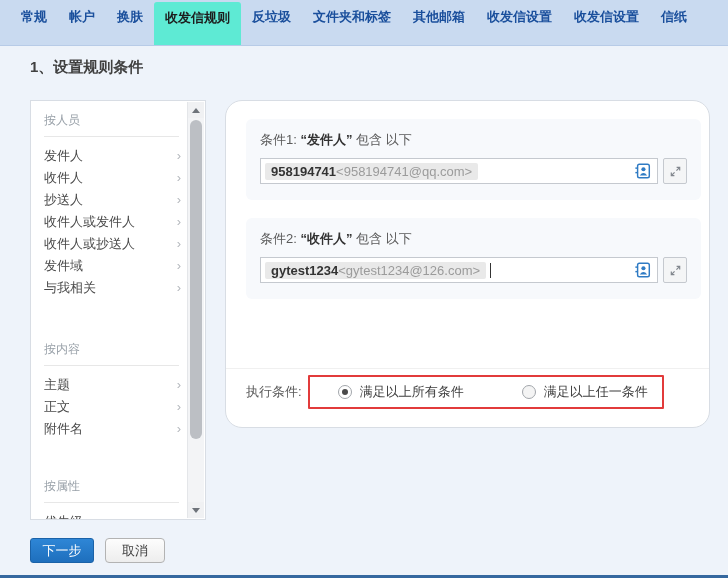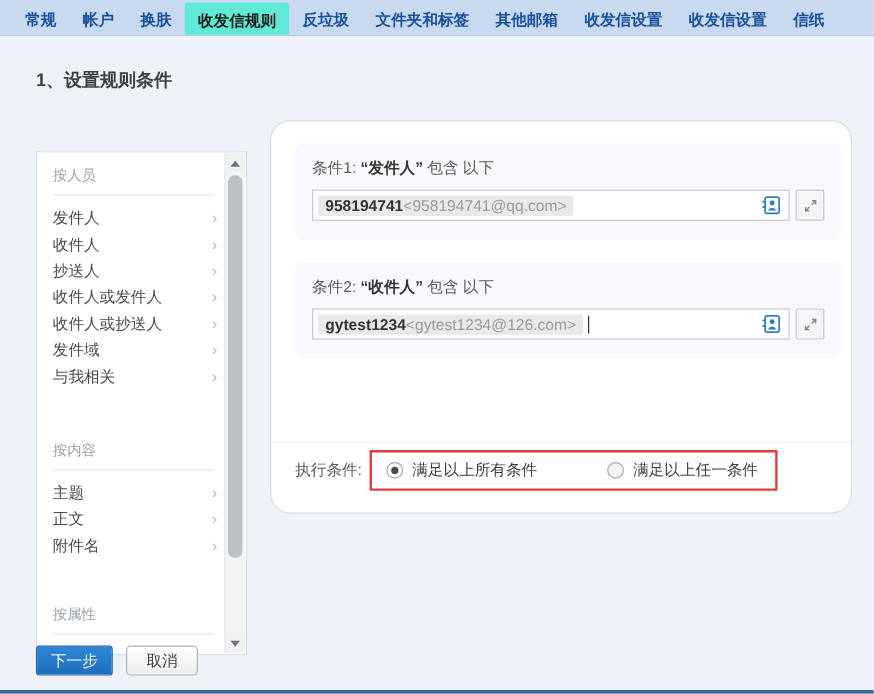--- a/index.html
+++ b/index.html
@@ -5,21 +5,21 @@
   * { margin:0; padding:0; box-sizing:border-box; }
   html,body { width:728px; height:578px; }
   body {
     font-family:"Liberation Sans","DejaVu Sans",sans-serif;
     background:#eef3fa; overflow:hidden; position:relative;
   }
   .stage { position:relative; width:728px; height:578px; }
 
   
   .tabbar {
-    position:absolute; top:0; left:0; right:0; height:30px;
+    position:absolute; top:0; left:0; right:0; height:46px;
     background:#c9daf0; border-bottom:1px solid #b7cbe7;
     display:flex; align-items:stretch; padding-left:10px;
   }
   .tab {
     font-size:13px; font-weight:bold; color:#1a4f9c;
     line-height:33px; padding:0 11px; cursor:pointer; white-space:nowrap;
   }
   .tab.active {
     background:#5eead4; color:#1d1d1d; border-radius:3px 3px 0 0;
     margin-top:2px; line-height:31px;
@@ -29,21 +29,21 @@
   .heading {
     position:absolute; left:30px; top:58px;
     font-size:15px; font-weight:bold; color:#404040;
   }
 
   
   .panel {
     position:absolute; top:100px; background:#ffffff;
     border:1px solid #d8dde4;
   }
-  .sidebar { left:30px; width:176px; height:420px; overflow:hidden;margin-top:26px; }
+  .sidebar { left:30px; width:176px; height:420px; overflow:hidden; }
   .side-content { padding-top:9px; overflow:hidden; height:100%; }
   .group-label {
     height:20px; line-height:20px; padding-left:13px;
     font-size:12px; color:#98a0a8;
   }
   .side-divider { border-top:1px solid #e7e7e7; margin:6px 26px 8px 13px; }
   .side-item {
     height:22px; line-height:22px; display:flex;
     justify-content:space-between; align-items:center;
     padding:0 24px 0 13px; font-size:13px; color:#4a4a4a; cursor:pointer;
@@ -93,21 +93,21 @@
 
   
   .exec-row {
     position:absolute; left:0; right:0; bottom:12px; height:47px;
     border-top:1px solid #f0f0f0; display:flex; align-items:center;
     padding-left:20px;
   }
   .exec-label { font-size:13px; color:#5a5a5a; }
   .red-box {
     margin-left:6px; border:2px solid #e23b3b; border-radius:1px;
-    display:flex; align-items:center; padding:6px 14px 6px 12px; gap:58px;
+    display:flex; align-items:center; padding:6px 14px 6px 28px; gap:58px;
   }
   .radio-opt { display:flex; align-items:center; gap:8px; cursor:pointer; }
   .radio {
     width:14px; height:14px; border-radius:50%; border:1px solid #a2a6ab;
     background:#f4f4f4; position:relative; flex:none;
   }
   .radio.selected { background:#fff; }
   .radio.selected::after {
     content:""; position:absolute; left:3px; top:3px; width:6px; height:6px;
     border-radius:50%; background:#4a4a4a;

